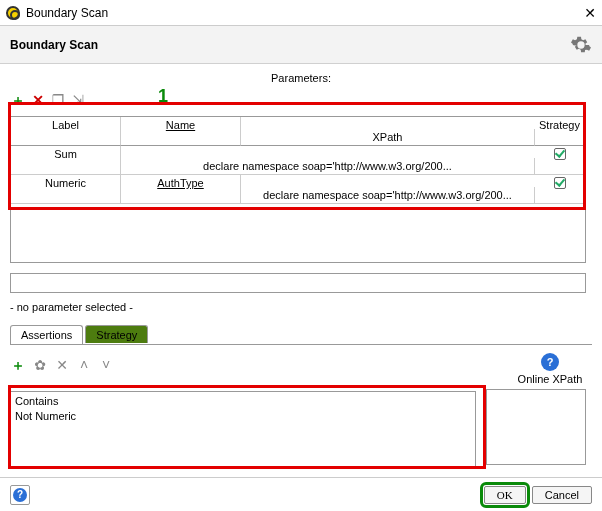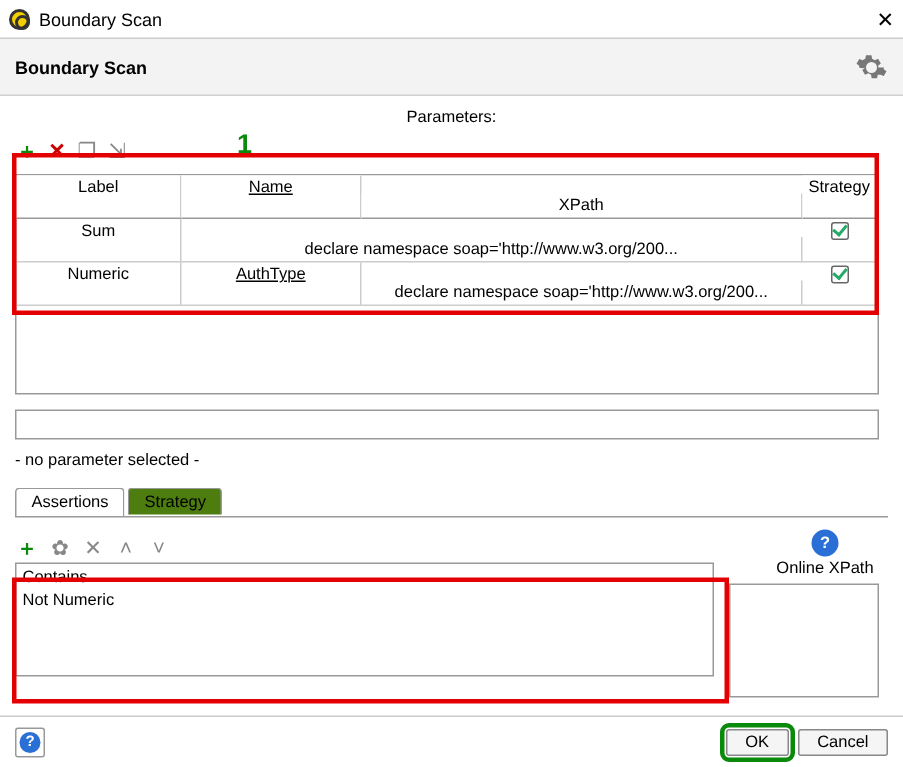--- a/index.html
+++ b/index.html
@@ -135,21 +135,21 @@
     font-size:11px;
   }
   .online-help .qmark {
     display:block; margin: 0 auto 2px auto;
     width:18px; height:18px; border-radius:50%;
     background:#2a6fd6; color:#fff; font-weight:bold; line-height:18px; text-align:center;
     cursor:pointer;
   }
   .assert-list {
     border:1px solid #999; width: 466px; height: 76px;
-    margin-top: 0; padding: 2px 4px;
+    margin-top: 16px; padding: 2px 4px;
     background:#fff;
   }
   .assert-list div { font-size:11px; line-height:15px; }
   .redbox2 {
     position:absolute;
     left:-2px; top: 30px;
     width: 478px; height: 84px;
     border:3px solid #e30000;
     pointer-events:none;
     z-index:40;
@@ -183,20 +183,21 @@
     background:#f5f5f5;
     padding: 2px 12px;
     font-size:11px;
     margin-left:6px;
     border-radius:2px;
     cursor:pointer;
   }
   .ok-highlight {
     outline: 3px solid #0a8a0a;
     outline-offset: 1px;
+    font-family: Liberation Serif, serif;
   }
 </style>
 </head>
 <body>
 
 <div class="titlebar">
   <span class="icon"></span>
   <span class="title">Boundary Scan</span>
   <span class="close">✕</span>
 </div>

